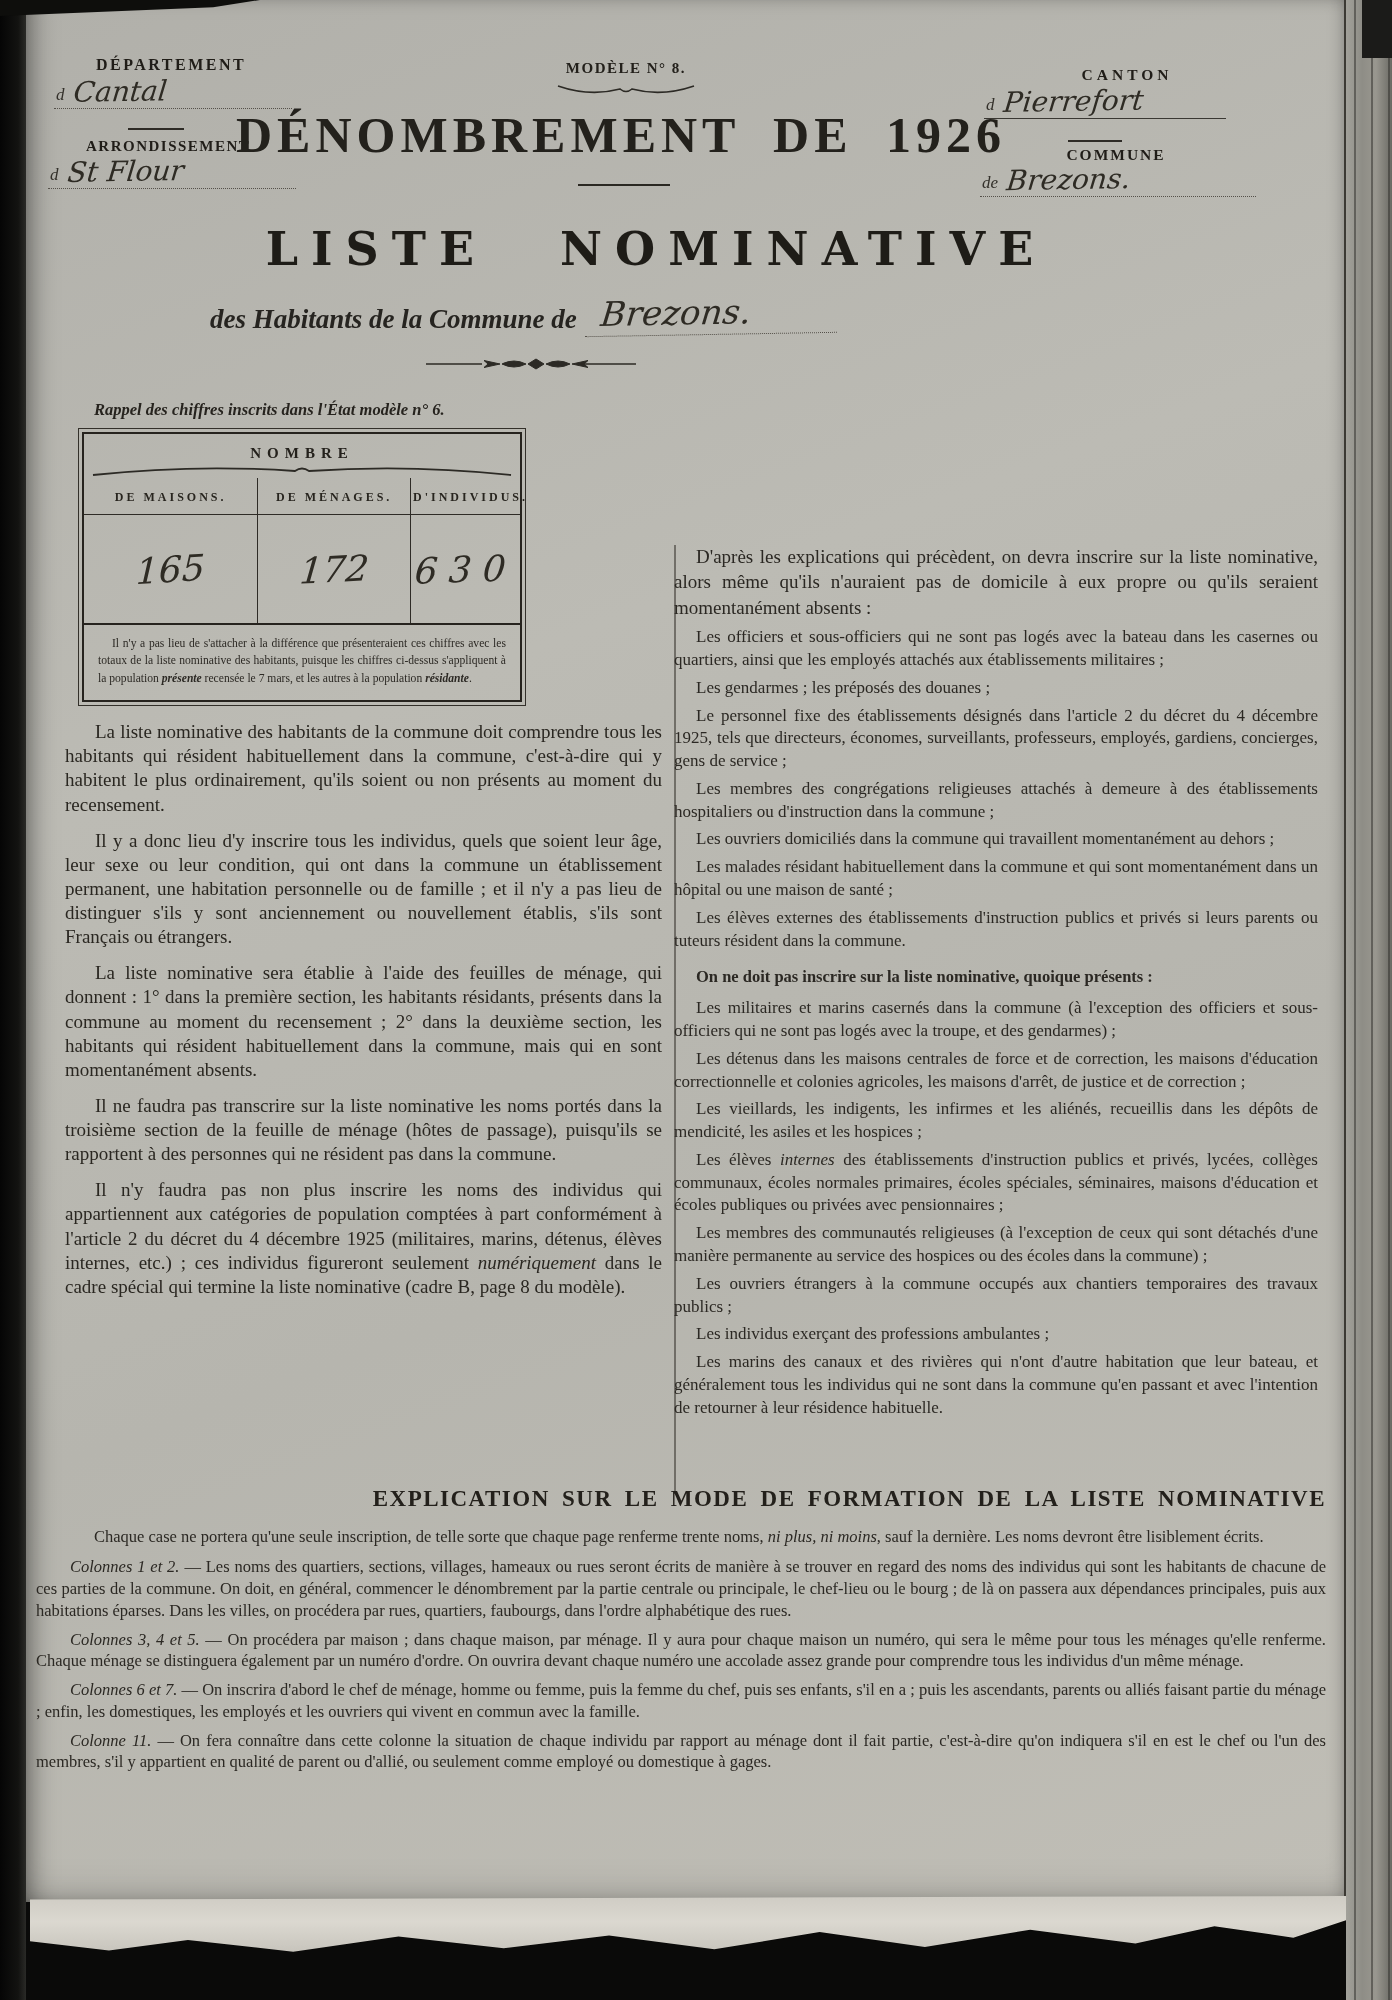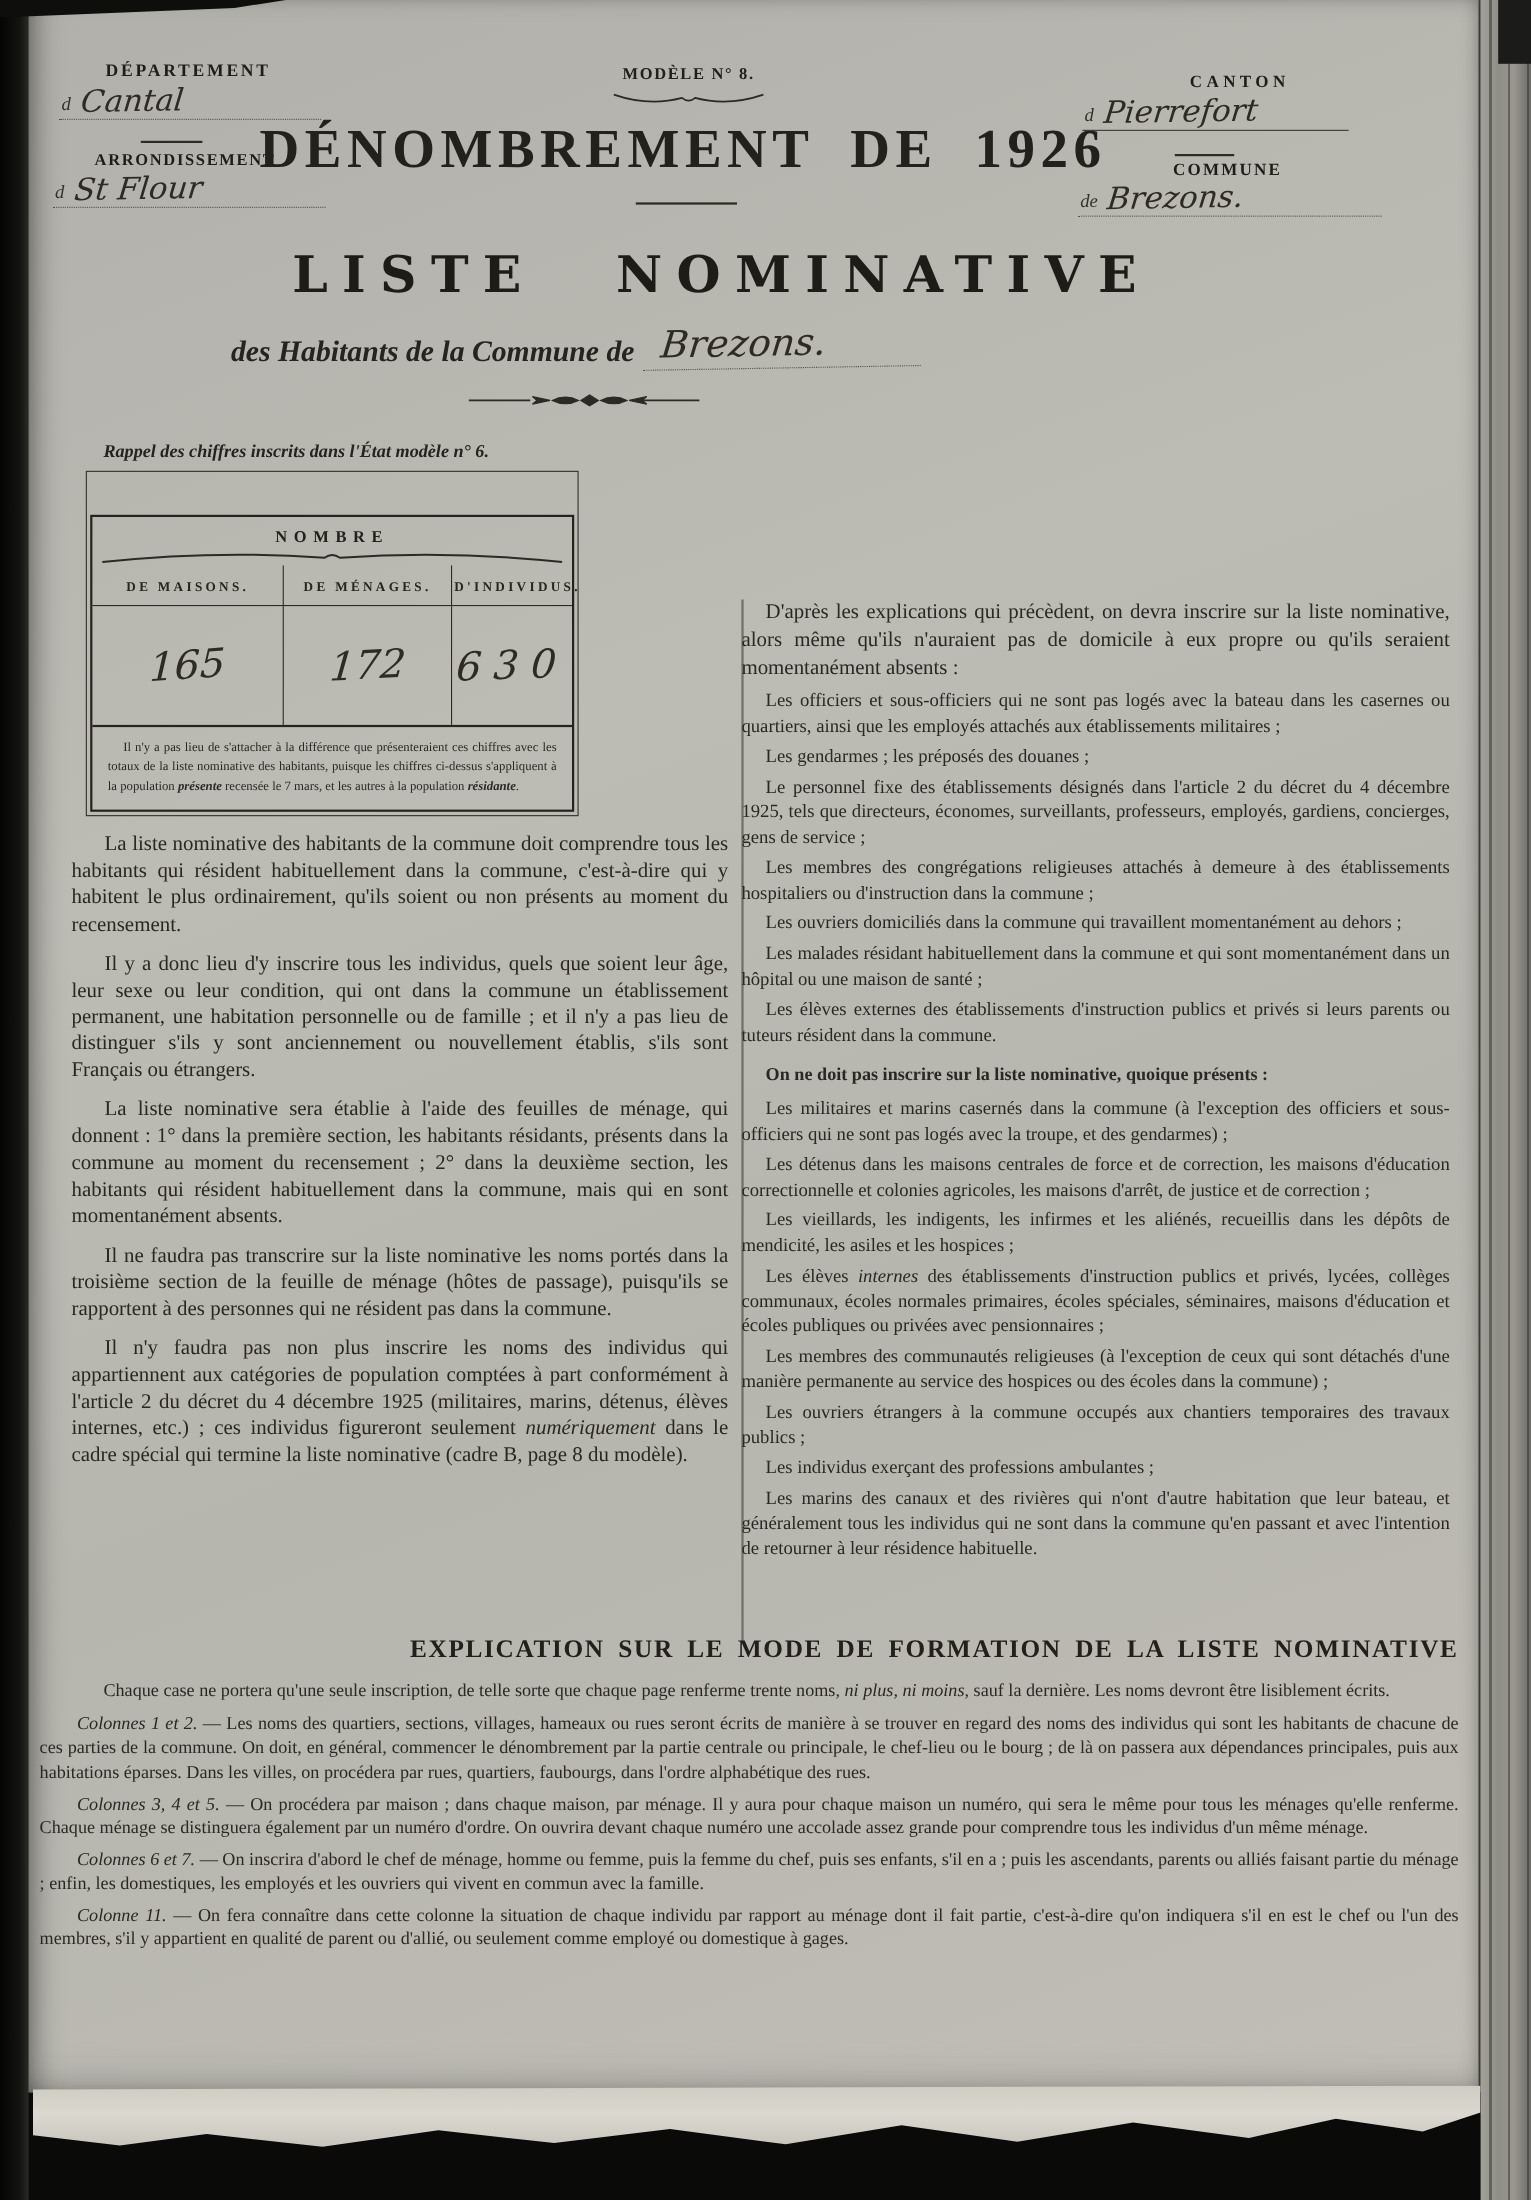--- a/index.html
+++ b/index.html
@@ -61,21 +61,21 @@
   
   .columns{left:12px;top:398px;width:1296px;display:flex;gap:12px;}
   .col-left{width:624px;}
   .col-right{width:644px;padding-top:146px;}
   .separator{left:648px;top:545px;width:1.5px;height:948px;background:#4a4741;opacity:.65;}
 
   .caption{margin:2px 0 8px 56px;font-style:italic;font-weight:700;font-size:16.5px;color:#26231e;}
 
   
   .recall-table{margin-left:40px;width:448px;border:1.5px solid #33302a;padding:3px;}
-  .rt-inner{border:2.5px solid #26231e;margin-top:36px;}
+  .rt-inner{border:2.5px solid #26231e;}
   .rt-nombre{text-align:center;padding:11px 0 0;font-size:15px;font-weight:700;letter-spacing:6px;color:#24211c;}
   .rt-brace{display:block;margin:1px auto 0;}
   .rt-cols,.rt-vals{display:grid;grid-template-columns:40% 35% 25%;}
   .rt-col-h{text-align:center;font-size:12px;letter-spacing:3px;font-weight:700;padding:12px 2px 9px;border-bottom:1.5px solid #2e2b26;color:#28251f;}
   .rt-cols > .rt-col-h:not(:last-child){border-right:1.2px solid #2e2b26;}
   .rt-vals{height:108px;align-items:center;}
   .rt-val{text-align:center;}
   .rt-vals > .rt-val:not(:last-child){border-right:1.2px solid #2e2b26;height:100%;display:flex;align-items:center;justify-content:center;}
   .hand-num{font-size:36px;}
   .rt-vals .rt-val:nth-child(1) .hand-num{transform:skewX(-6deg) rotate(-4deg);}

